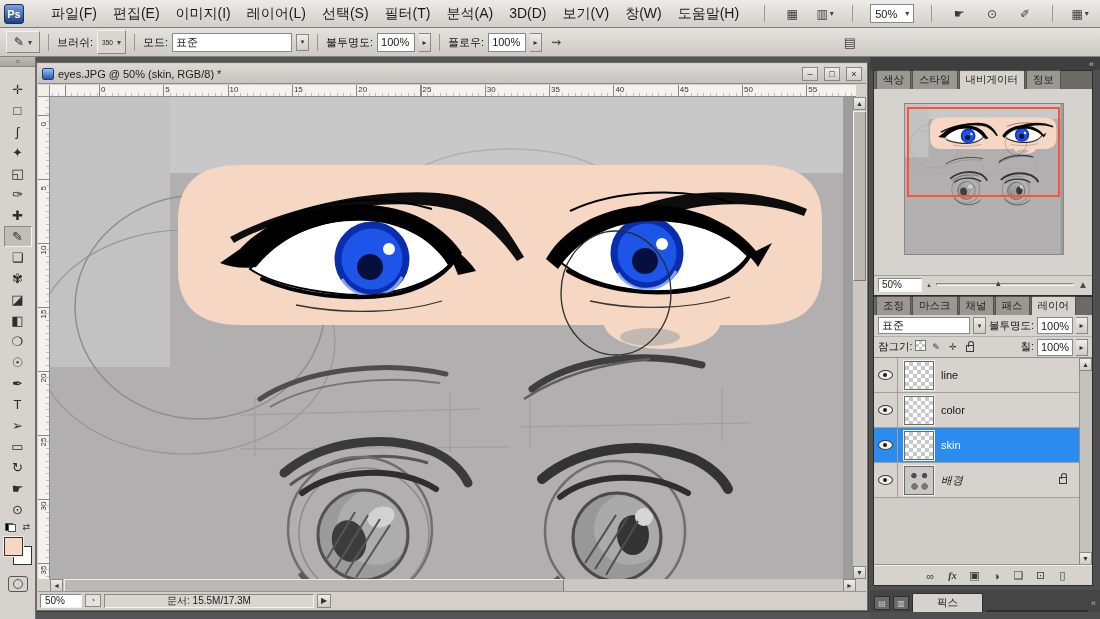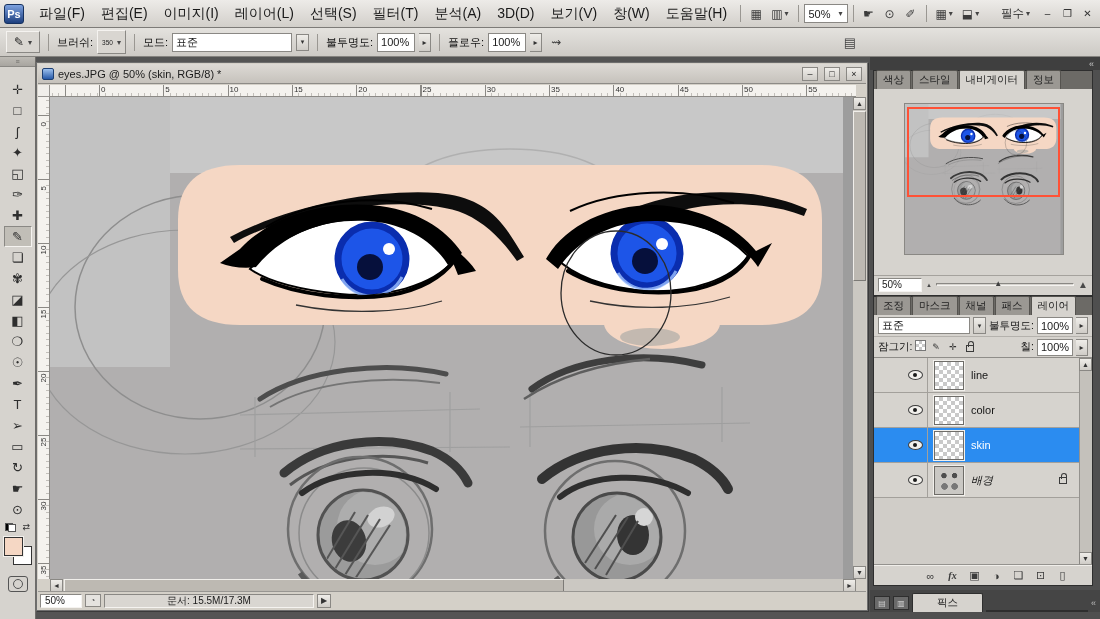--- a/index.html
+++ b/index.html
@@ -4,21 +4,21 @@
 <style>
   html,body{margin:0;padding:0;background:#222;}
   *{box-sizing:border-box;font-family:"Liberation Sans","DejaVu Sans",sans-serif;}
   .screen{position:relative;width:1100px;height:619px;background:#545454;overflow:hidden;
           font-size:11px;color:#1a1a1a;user-select:none;}
   .bevout{border:1px solid;border-color:#f5f3f0 #8a8884 #8a8884 #f5f3f0;}
 
   
   .menubar{position:absolute;left:0;top:0;width:1100px;height:28px;
     background:linear-gradient(#edebe8,#d2cfca);border-bottom:1px solid #7d7b78;
-    display:flex;align-items:center;padding:0 4px;gap:1px;}
+    display:flex;align-items:center;padding:0 4px;gap:13px;}
   .pslogo{width:20px;height:20px;border-radius:3px;margin-right:6px;flex:none;
     background:linear-gradient(#7da2e0,#1d3f7e);color:#fff;font-weight:bold;font-size:11px;
     display:flex;align-items:center;justify-content:center;border:1px solid #16315f;}
   .menu-item{padding:4px 8px;font-size:14px;white-space:nowrap;cursor:default;}
   .mbsep{width:1px;height:17px;background:#9a9792;margin:0 4px;flex:none;}
   .chip{height:20px;min-width:20px;display:flex;align-items:center;justify-content:center;
     padding:0 3px;font-size:12px;color:#3c3c3c;border:1px solid transparent;border-radius:2px;}
   .dd{font-size:8px;color:#444;margin-left:2px;}
   .zoomsel{height:19px;display:flex;align-items:center;background:#fff;border:1px solid #8a8884;
     padding:0 4px;font-size:11px;min-width:44px;justify-content:space-between;}
@@ -145,21 +145,21 @@
   .checker{background-color:#fff;background-image:
      linear-gradient(45deg,#c9c9c9 25%,transparent 25%,transparent 75%,#c9c9c9 75%),
      linear-gradient(45deg,#c9c9c9 25%,transparent 25%,transparent 75%,#c9c9c9 75%);
      background-size:8px 8px;background-position:0 0,4px 4px;}
   .checker.mini{width:11px;height:11px;background-size:6px 6px;background-position:0 0,3px 3px;border:1px solid #777;}
   .padlock{display:inline-block;width:8px;height:7px;background:#d8d5d0;border:1px solid #3a3a3a;position:relative;margin-top:3px;}
   .padlock::before{content:"";position:absolute;left:1px;top:-5px;width:4px;height:5px;
     border:1px solid #3a3a3a;border-bottom:none;border-radius:3px 3px 0 0;}
   .layerlist{position:relative;height:207px;background:#d0cdc8;overflow:hidden;border-bottom:1px solid #94928e;}
   .lrow{position:relative;height:35px;display:flex;align-items:center;border-bottom:1px solid #a3a09b;
-    background:#d6d3ce;width:207px;padding-left:30px;}
+    background:#d6d3ce;width:207px;}
   .lrow.sel{background:var(--sel);}
   .lrow.sel .lname{color:#fff;}
   .eyecell{width:24px;height:35px;border-right:1px solid #a3a09b;display:flex;align-items:center;justify-content:center;flex:none;}
   .eye{width:15px;height:10px;border:1px solid #3c3c3c;border-radius:50%;background:#f2f0ec;position:relative;}
   .eye::after{content:"";position:absolute;left:4px;top:2px;width:4px;height:4px;border-radius:50%;background:#1c1c1c;}
   .lthumb{width:30px;height:29px;border:1px solid #6e6c68;outline:1px solid #f2f0ec;margin:0 7px 0 6px;flex:none;}
   .bgthumb{background:
      radial-gradient(circle at 32% 32%,#4e4e4e 2.4px,transparent 3px),
      radial-gradient(circle at 70% 32%,#4e4e4e 2.4px,transparent 3px),
      radial-gradient(circle at 34% 72%,#777 3px,transparent 3.6px),

